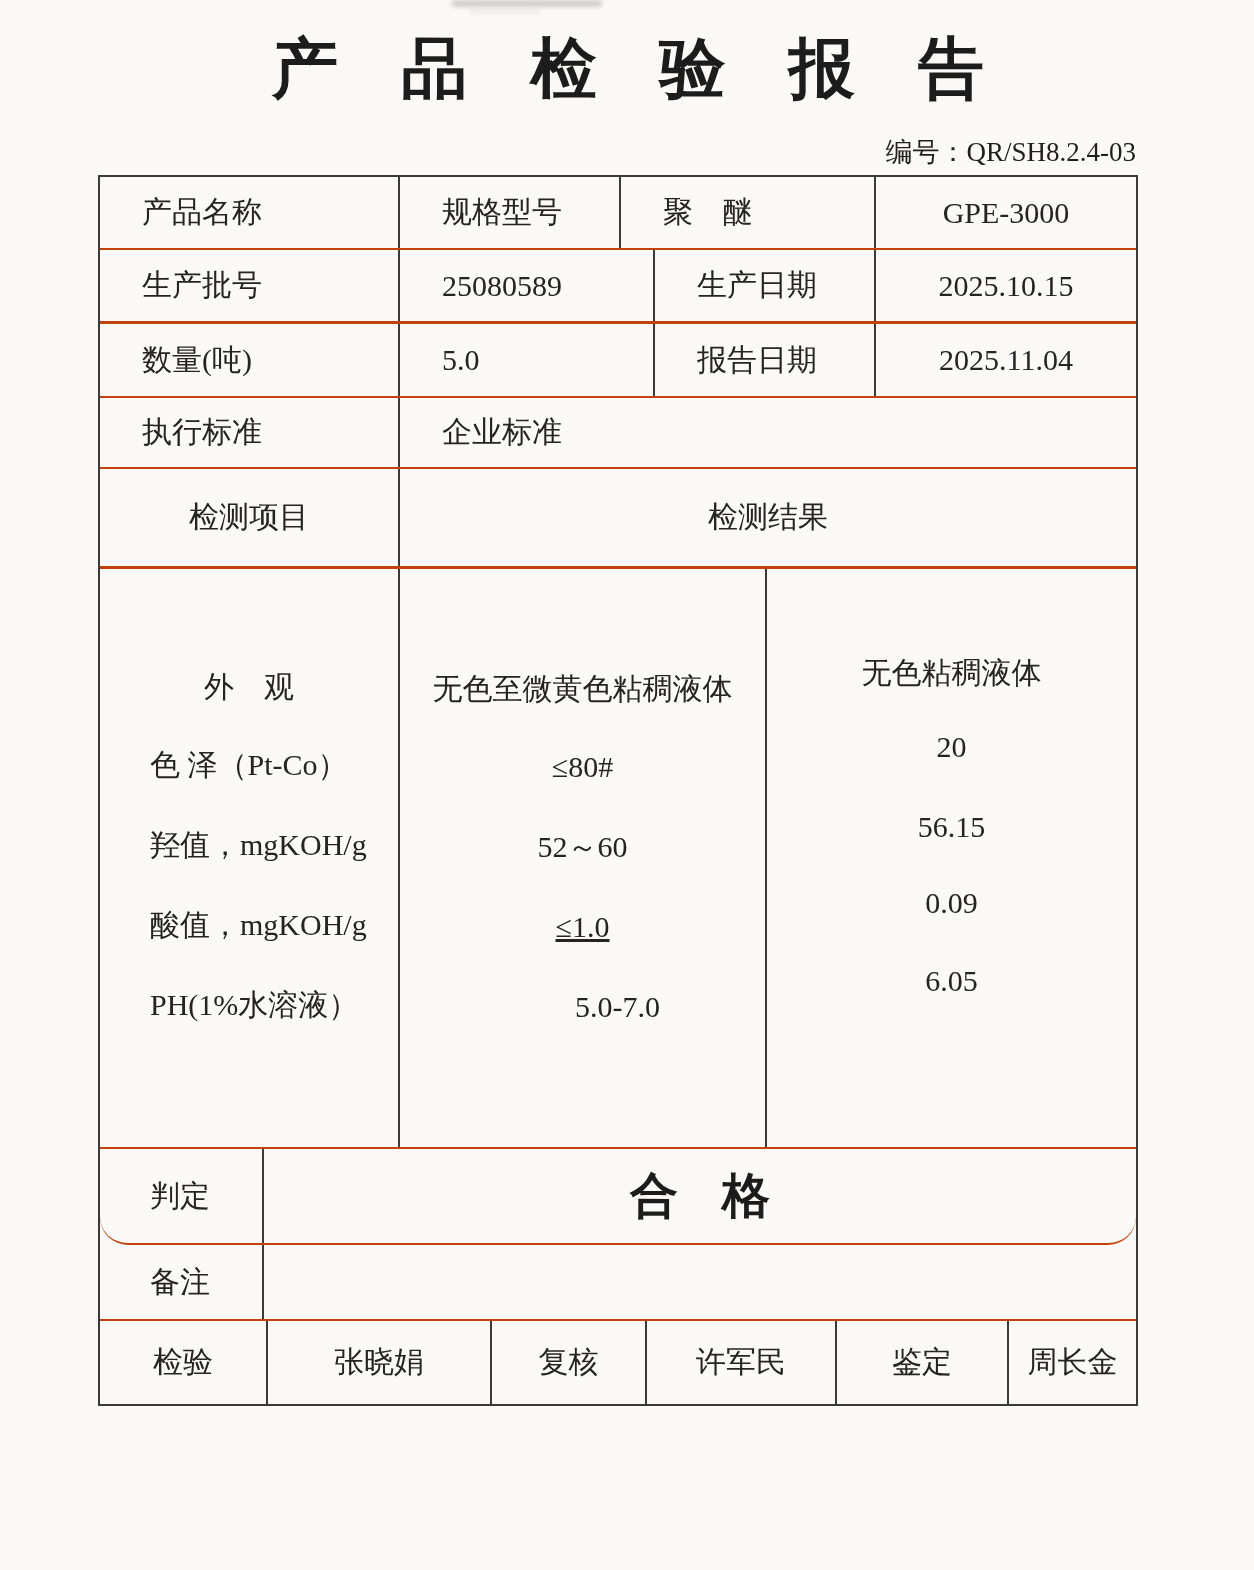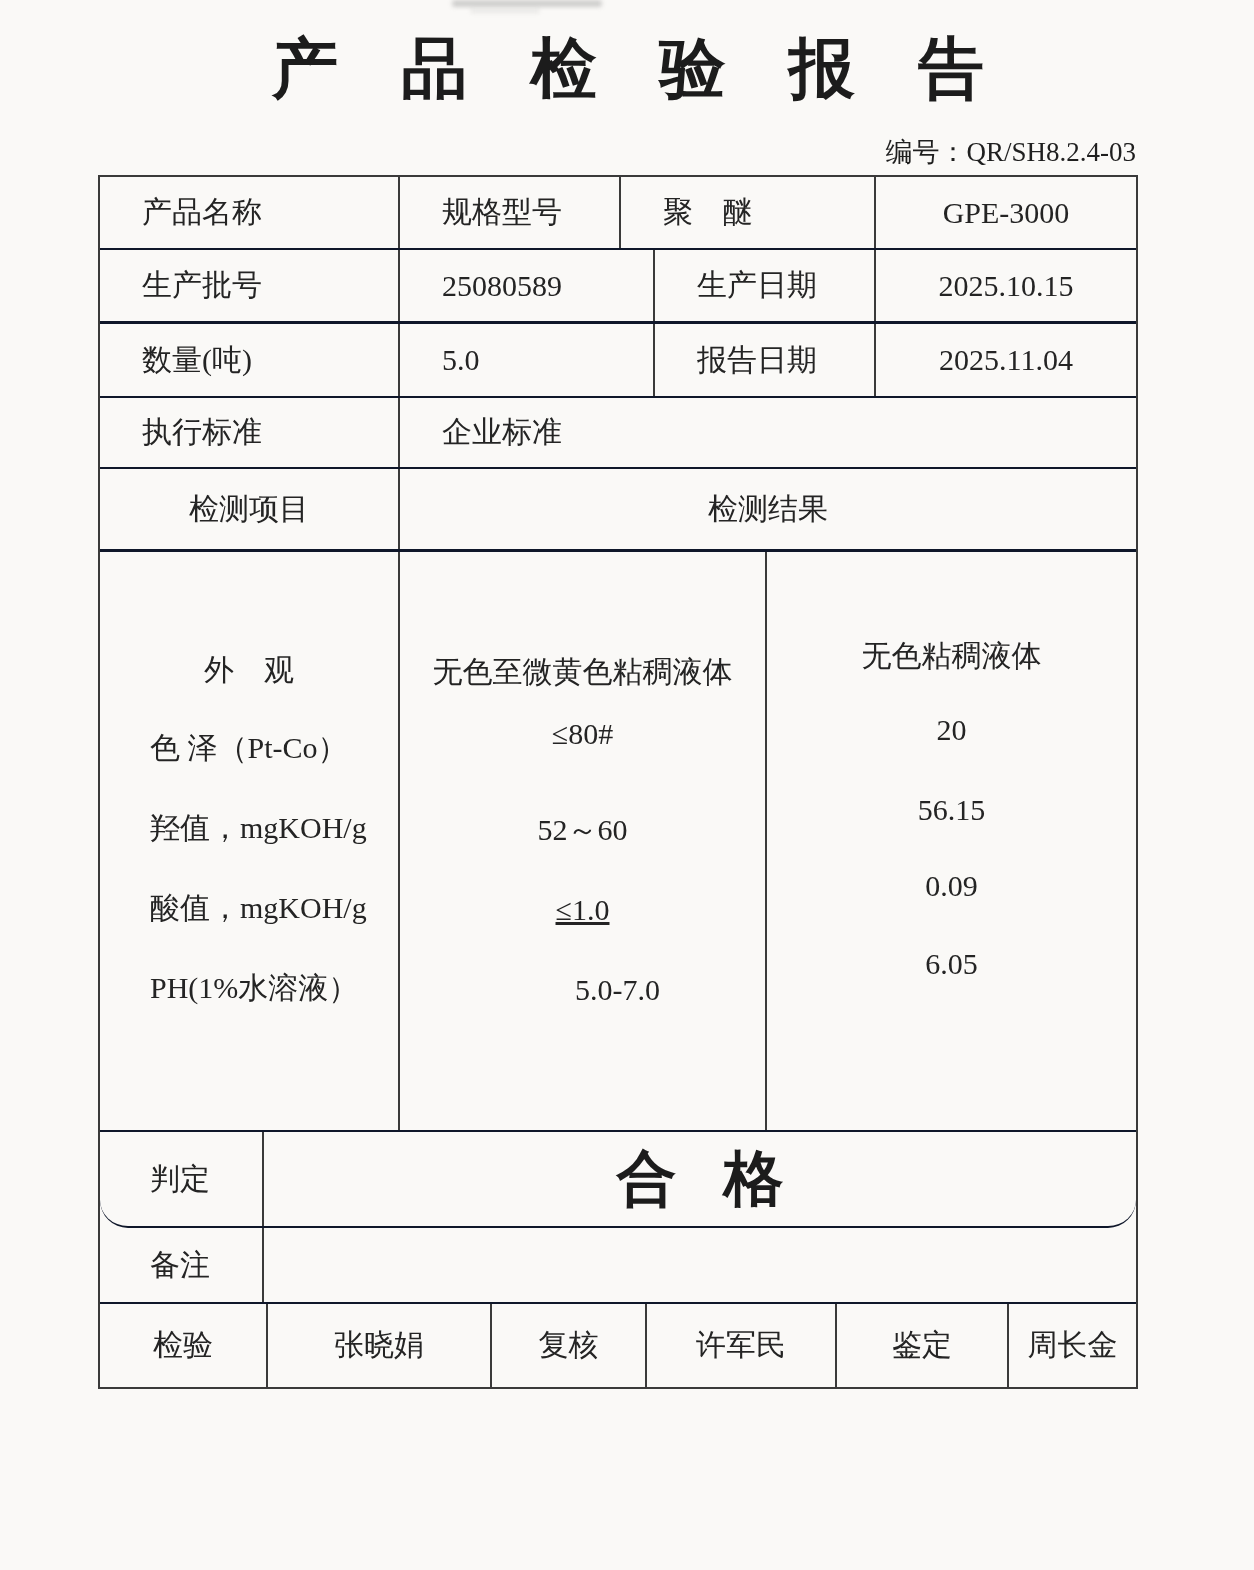--- a/index.html
+++ b/index.html
@@ -28,37 +28,37 @@
   .doc-no {
     position:absolute; top:134px; right:118px;
     font-size:27px; color:#1f1f1f;
   }
   .report-table {
     position:absolute; top:175px; left:98px; width:1040px;
     border:2px solid #3a3a3a;
     display:flex; flex-direction:column;
     font-size:30px;
   }
-  .trow { display:flex; border-bottom:2px solid #0f172a; }
+  .trow { display:flex; border-bottom:2px solid #c2410c; }
   .trow.thick { border-bottom-width:3px; }
   .trow:last-child { border-bottom:none; }
   .cell {
     display:flex; align-items:center;
     border-right:2px solid #3a3a3a;
     overflow:hidden;
   }
   .cell:last-child { border-right:none; }
   .pad-l { justify-content:flex-start; padding-left:42px; }
   .ctr   { justify-content:center; text-align:center; }
   
   .h-r1 { height:73px; }
   .h-r2 { height:74px; }
   .h-r3 { height:74px; }
   .h-r4 { height:71px;text-align:right; }
-  .h-r5 { height:83px; }
+  .h-r5 { height:100px; }
   .h-big { height:580px; }
   .h-verdict { height:96px;border-radius:28px; }
   .h-remarks { height:76px; }
   .h-sig { height:83px; }
   
   .w-a { width:300px; } .w-b { width:255px; } .w-c { width:221px; } .w-d { flex:1; }
   .w-span { flex:1; }
   
   .w-items { width:300px; } .w-spec { width:367px; } .w-result { flex:1;padding-left:36px; }
   
@@ -68,21 +68,21 @@
   
   .bigcol { position:relative; }
   .bigcol .entry {
     position:absolute; left:0; width:100%;
     transform:translateY(-50%);
     white-space:nowrap;
   }
   .bigcol .entry.left { padding-left:50px; }
   .bigcol .entry.center { text-align:center; }
   .verdict-val {
-    font-size:60px; font-weight:bold; letter-spacing:16px; padding-left:16px;
+    font-size:48px; font-weight:bold; letter-spacing:16px; padding-left:16px;
     color:#1c1c1c;
   }
 </style>
 </head>
 <body>
 
 <div class="page">
 
   <div class="artifact-a"></div>
   <div class="artifact-b"></div>
@@ -168,21 +168,21 @@
     <div class="trow h-big">
       <div class="cell w-items bigcol">
         <div class="entry center" style="top:118px;">外　观</div>
         <div class="entry left" style="top:196px;">色 泽（Pt-Co）</div>
         <div class="entry left" style="top:276px;">羟值，mgKOH/g</div>
         <div class="entry left" style="top:356px;">酸值，mgKOH/g</div>
         <div class="entry left" style="top:436px;">PH(1%水溶液）</div>
       </div>
       <div class="cell w-spec bigcol">
         <div class="entry center" style="top:120px;">无色至微黄色粘稠液体</div>
-        <div class="entry center" style="top:182px;">≤80#</div>
+        <div class="entry center" style="top:198px;">≤80#</div>
         <div class="entry center" style="top:278px;">52～60</div>
         <div class="entry center" style="top:358px;text-decoration:underline;">≤1.0</div>
         <div class="entry center" style="top:438px;margin-left:35px;">5.0-7.0</div>
       </div>
       <div class="cell w-result bigcol">
         <div class="entry center" style="top:104px;">无色粘稠液体</div>
         <div class="entry center" style="top:178px;">20</div>
         <div class="entry center" style="top:258px;text-align:center;">56.15</div>
         <div class="entry center" style="top:334px;">0.09</div>
         <div class="entry center" style="top:412px;">6.05</div>

